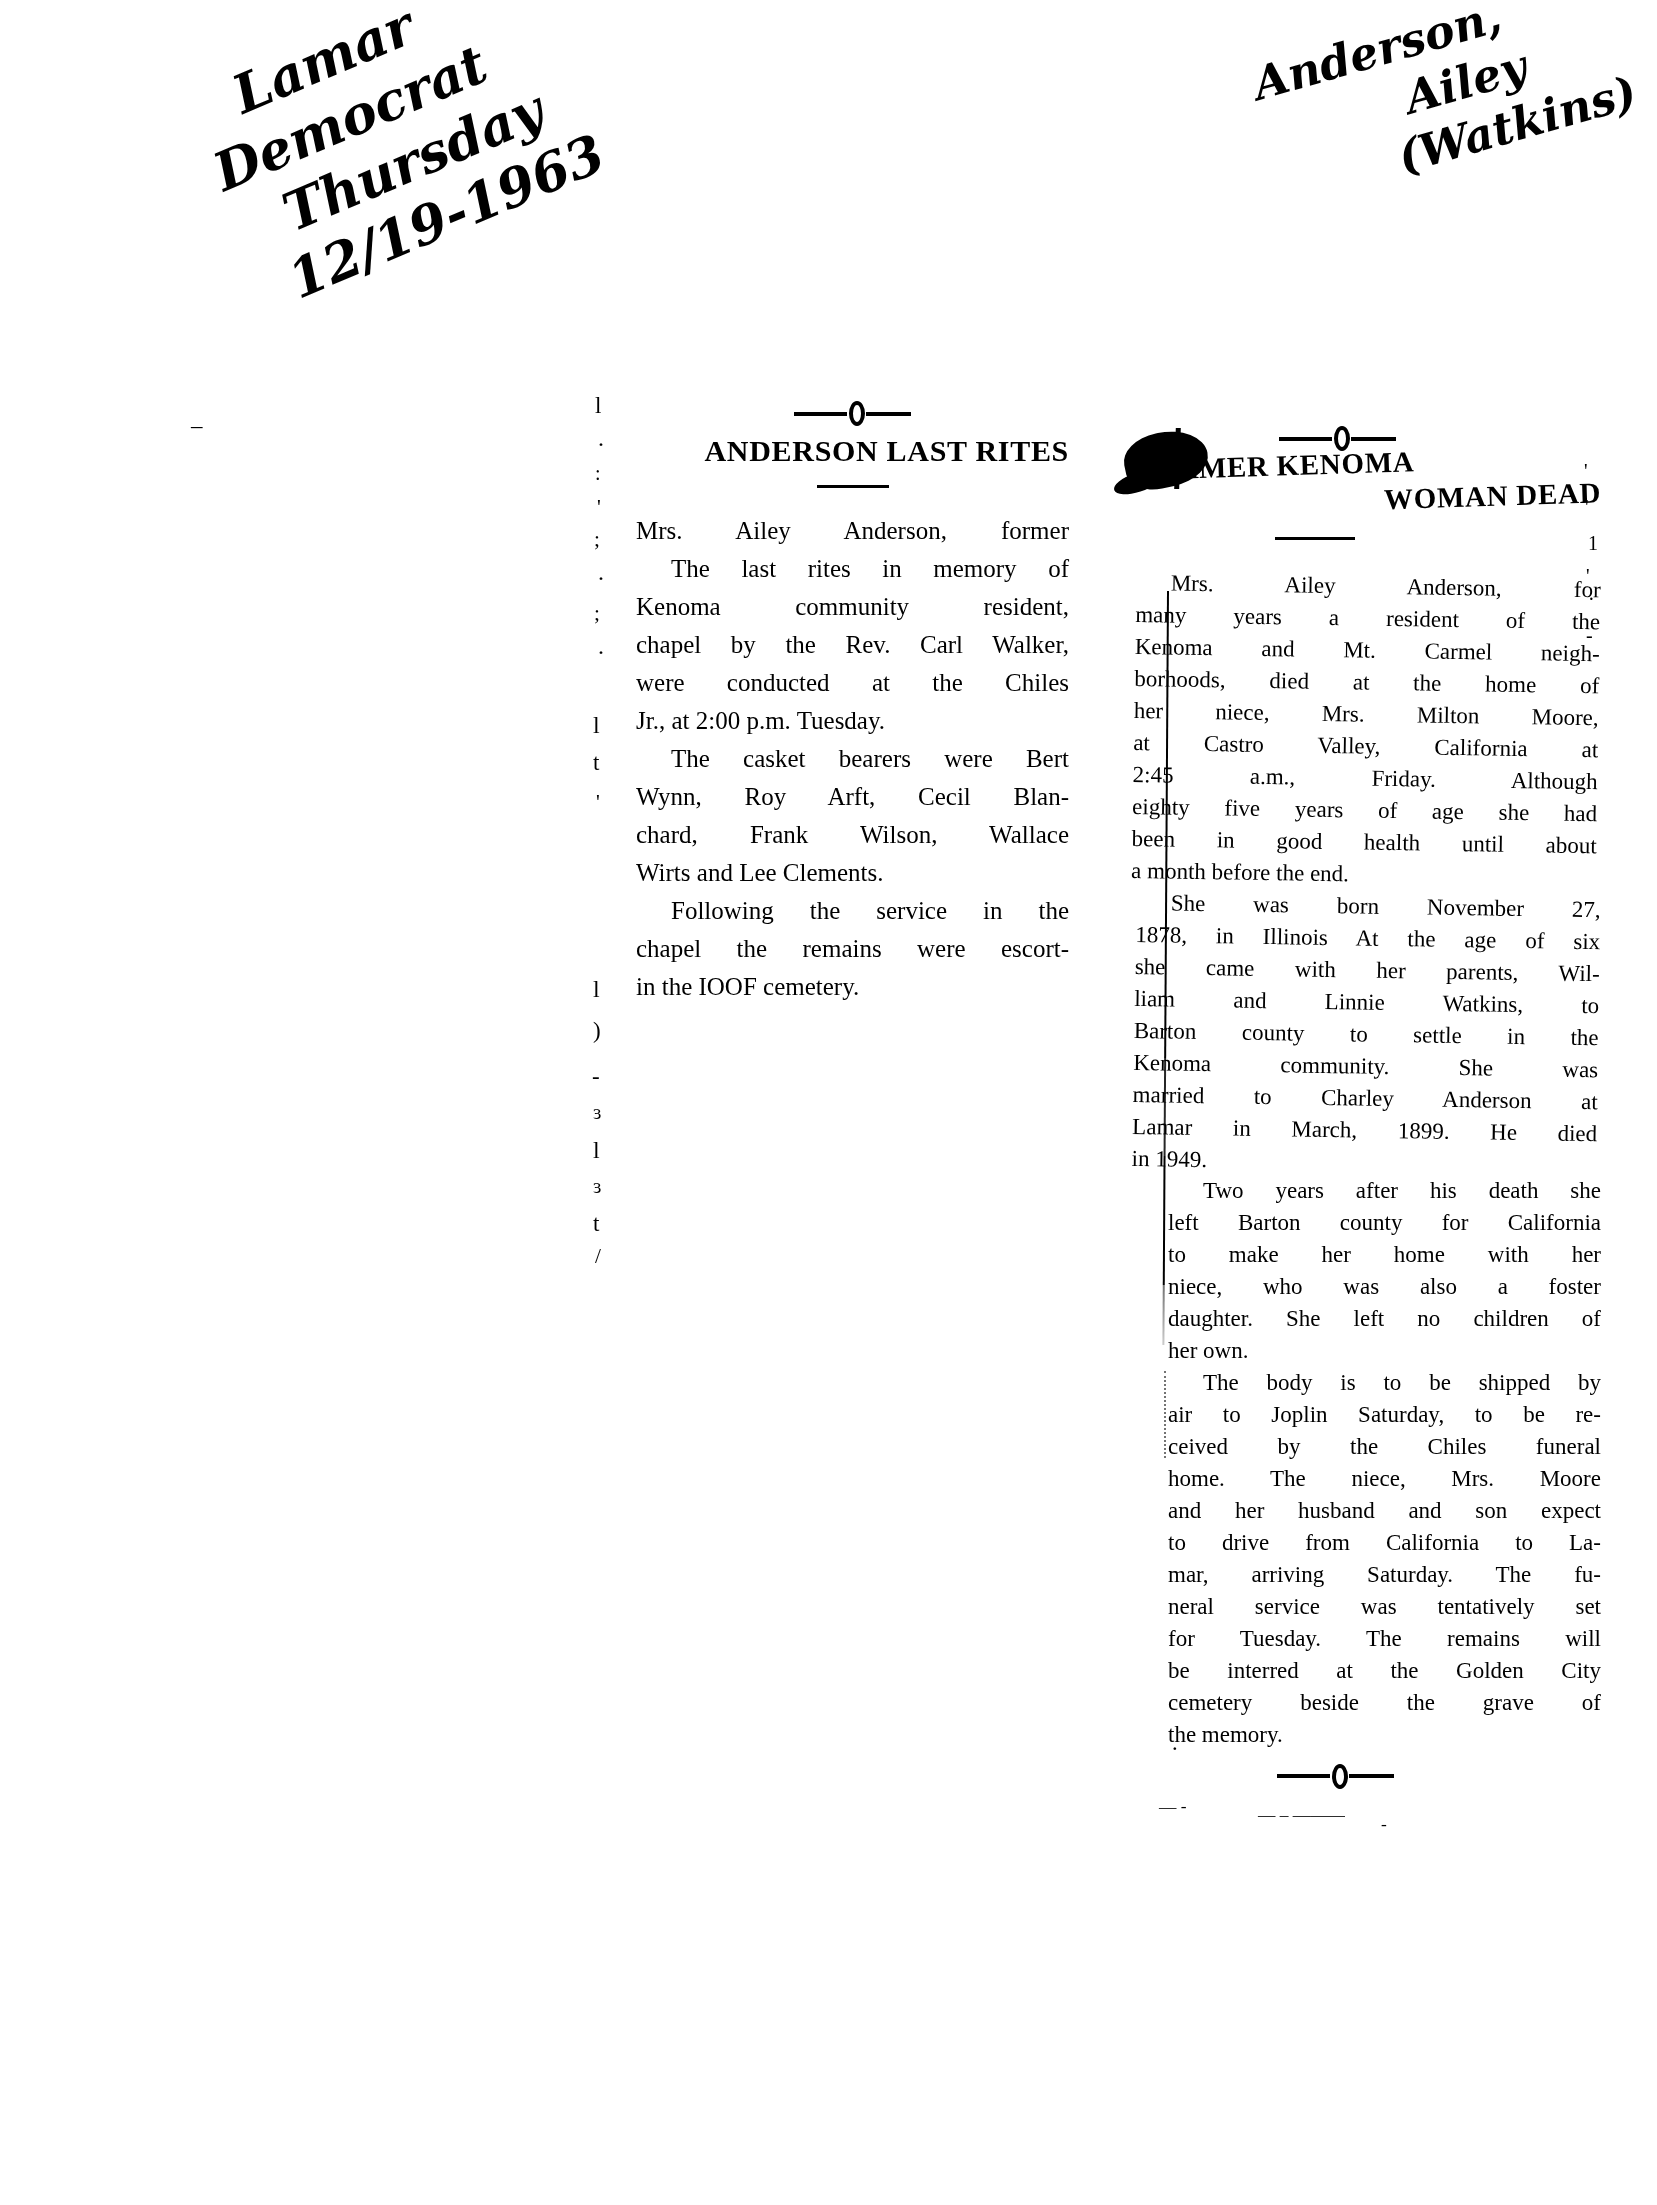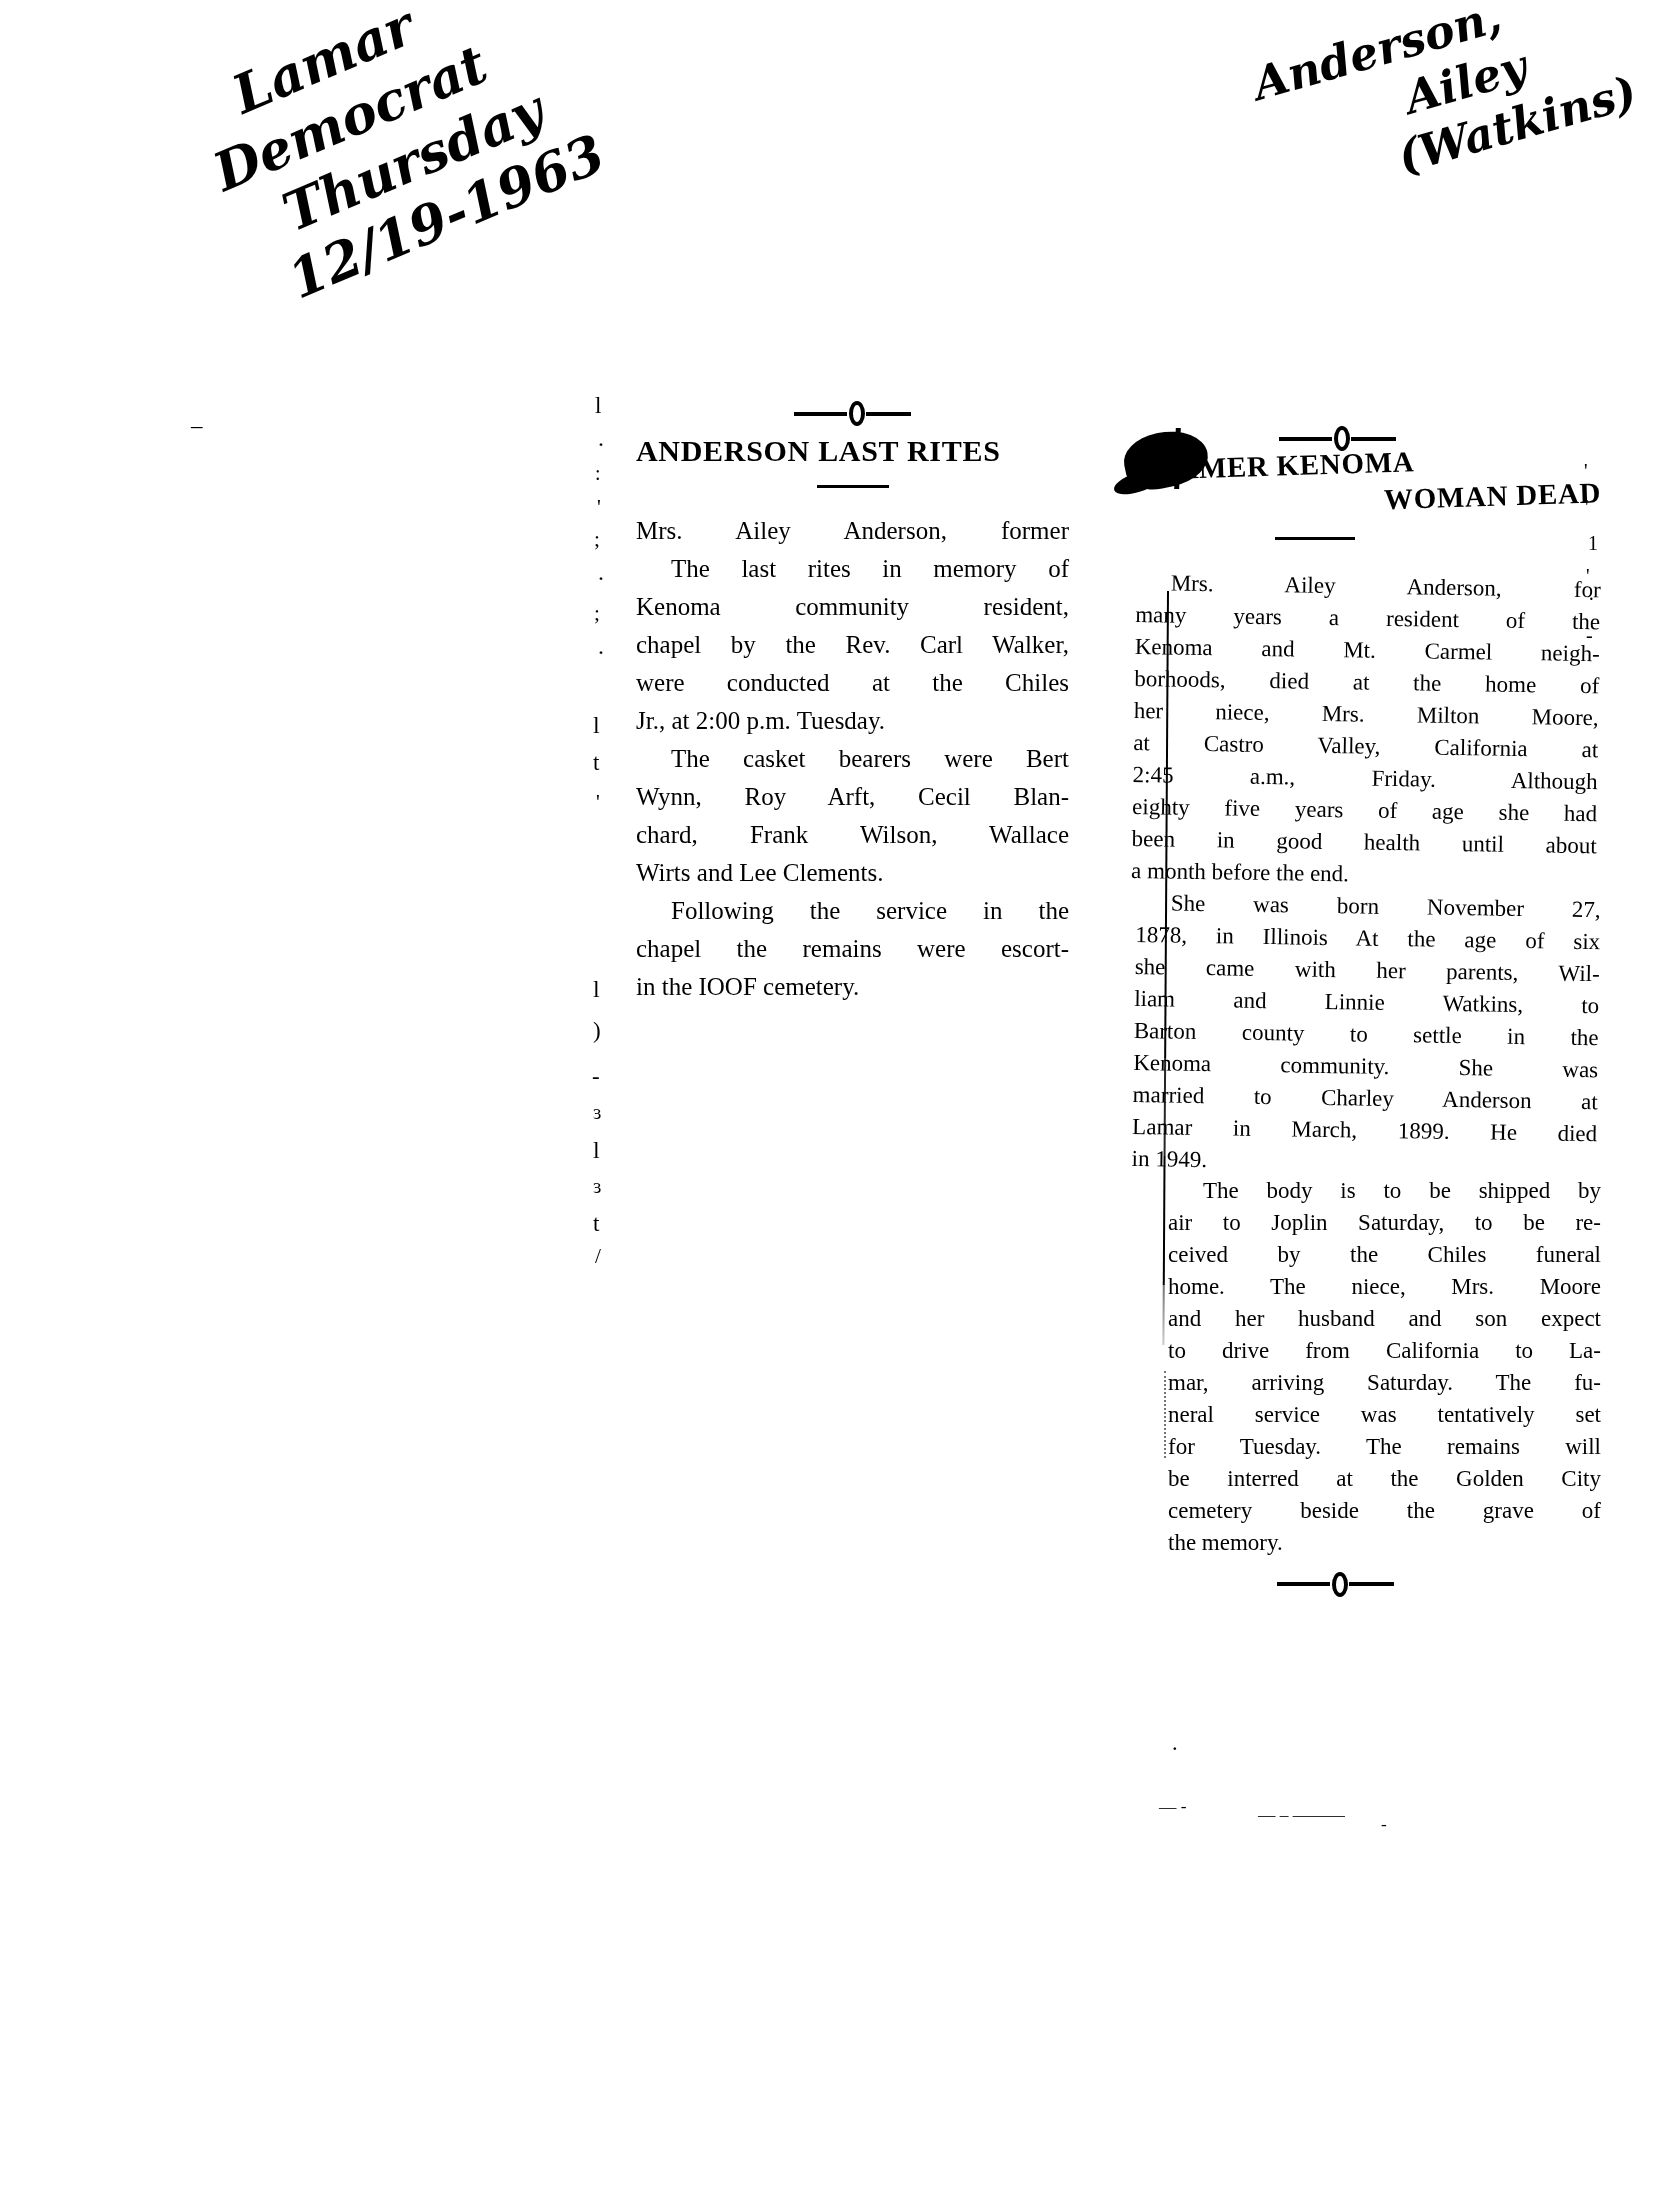--- a/index.html
+++ b/index.html
@@ -28,21 +28,21 @@
   .article-right{left:1168px;top:425px;width:433px;}
 
   .divider-o{display:flex;align-items:center;justify-content:center;height:27px;}
   .divider-o .seg{height:4px;background:#000;width:53px;}
   .divider-o .seg.r{width:45px;}
   .divider-o .oval{width:16px;height:25.4px;border:4.7px solid #000;border-radius:50%;
                    box-sizing:border-box;margin:0 1.3px;}
   .article-right .divider-top{width:221px;margin-left:59px;}
   .divider-bottom{width:221px;margin-left:57px;margin-top:12px;}
 
-  .headline-left{font-size:30px;font-weight:700;text-align:left;letter-spacing:0.7px;
+  .headline-left{font-size:30px;font-weight:700;text-align:right;letter-spacing:0.7px;
                  margin:6.7px 0 0 0;}
   .article-left .headline-rule{width:72px;height:3.3px;background:#000;margin:17.4px auto 0 auto;}
 
   .headline-right{font-size:29px;font-weight:700;letter-spacing:0.7px;line-height:37px;
                   transform:rotate(-1.8deg);transform-origin:left top;
                   margin-left:-33px;width:calc(100% + 33px);}
   .headline-right .l2{text-align:right;padding-right:1.3px;}
   .article-right .headline-rule{width:80px;height:3.3px;background:#000;margin:10.7px 0 0 107px;}
 
   .article-left .body{margin-top:24px;font-size:25px;line-height:38px;}
@@ -146,20 +146,28 @@
         <div class="para warp">
           <div class="line first">She was born November 27,</div>
           <div class="line">1878, in Illinois At the age of six</div>
           <div class="line">she came with her parents, Wil-</div>
           <div class="line">liam and Linnie Watkins, to</div>
           <div class="line">Barton county to settle in the</div>
           <div class="line">Kenoma community. She was</div>
           <div class="line">married to Charley Anderson at</div>
           <div class="line">Lamar in March, 1899. He died</div>
           <div class="line last">in 1949.</div>
+        </div>
+        <div class="para">
+          <div class="line first">Two years after his death she</div>
+          <div class="line">left Barton county for California</div>
+          <div class="line">to make her home with her</div>
+          <div class="line">niece, who was also a foster</div>
+          <div class="line">daughter. She left no children of</div>
+          <div class="line last">her own.</div>
         </div>
         <div class="para">
           <div class="line first">The body is to be shipped by</div>
           <div class="line">air to Joplin Saturday, to be re-</div>
           <div class="line">ceived by the Chiles funeral</div>
           <div class="line">home. The niece, Mrs. Moore</div>
           <div class="line">and her husband and son expect</div>
           <div class="line">to drive from California to La-</div>
           <div class="line">mar, arriving Saturday. The fu-</div>
           <div class="line">neral service was tentatively set</div>

